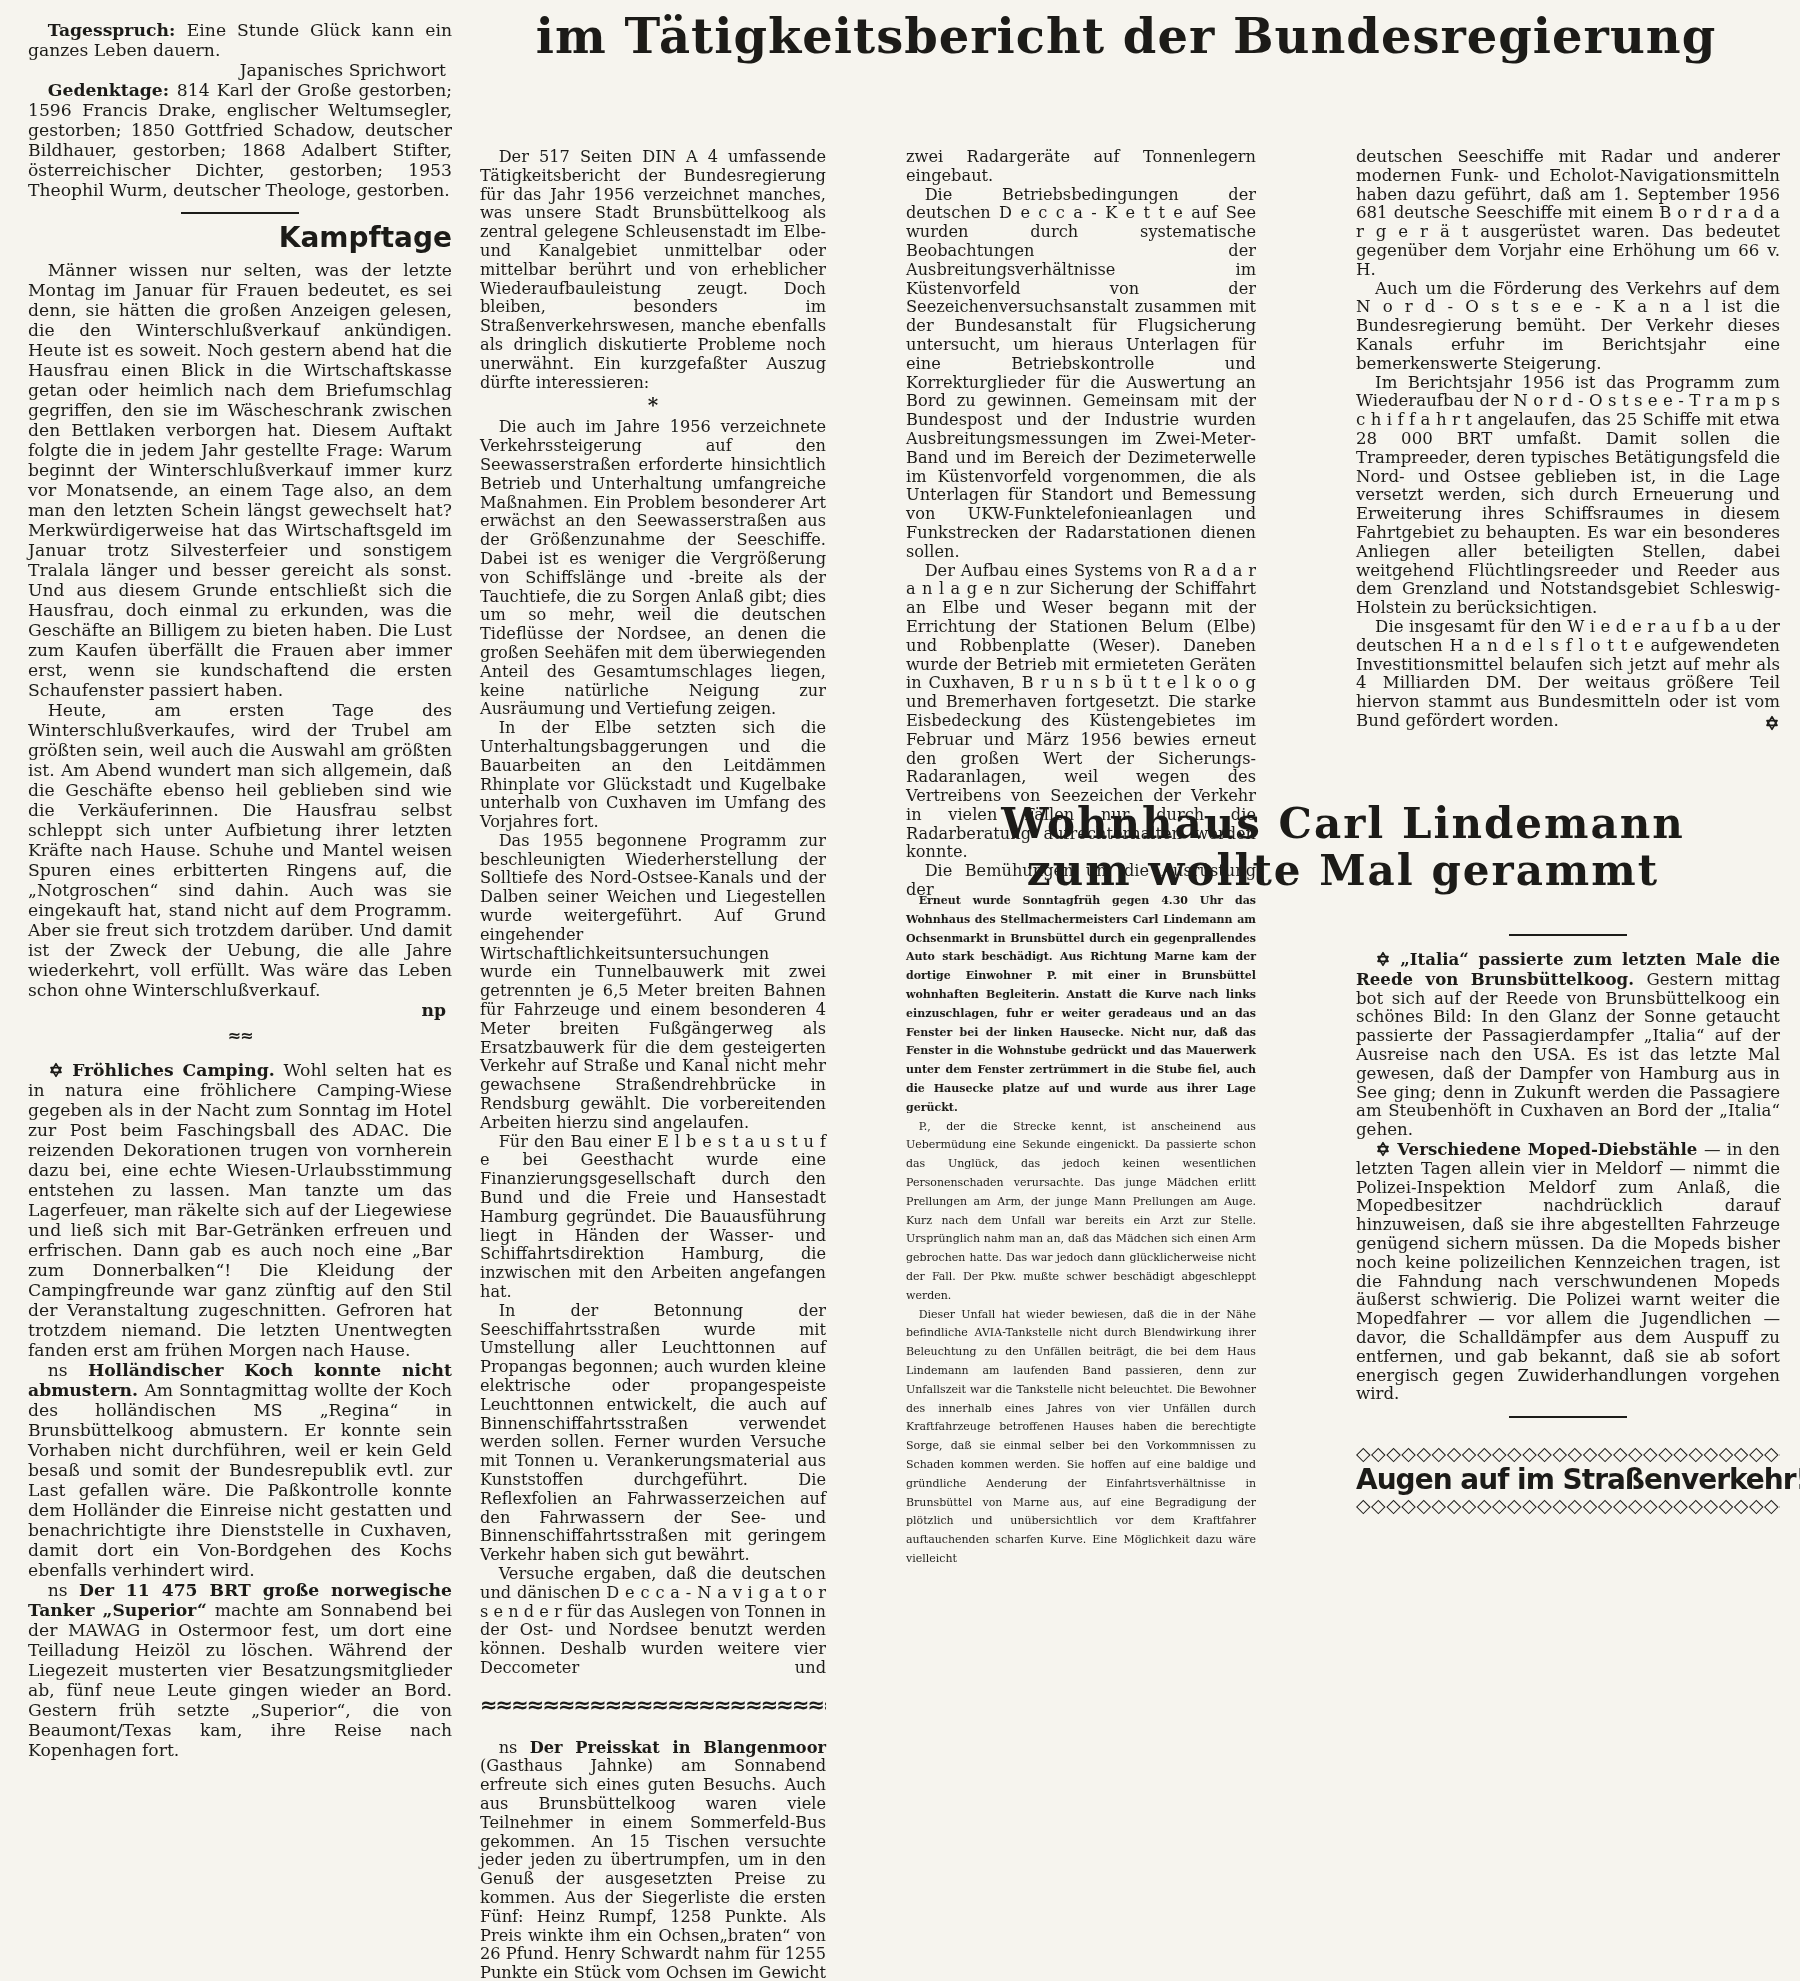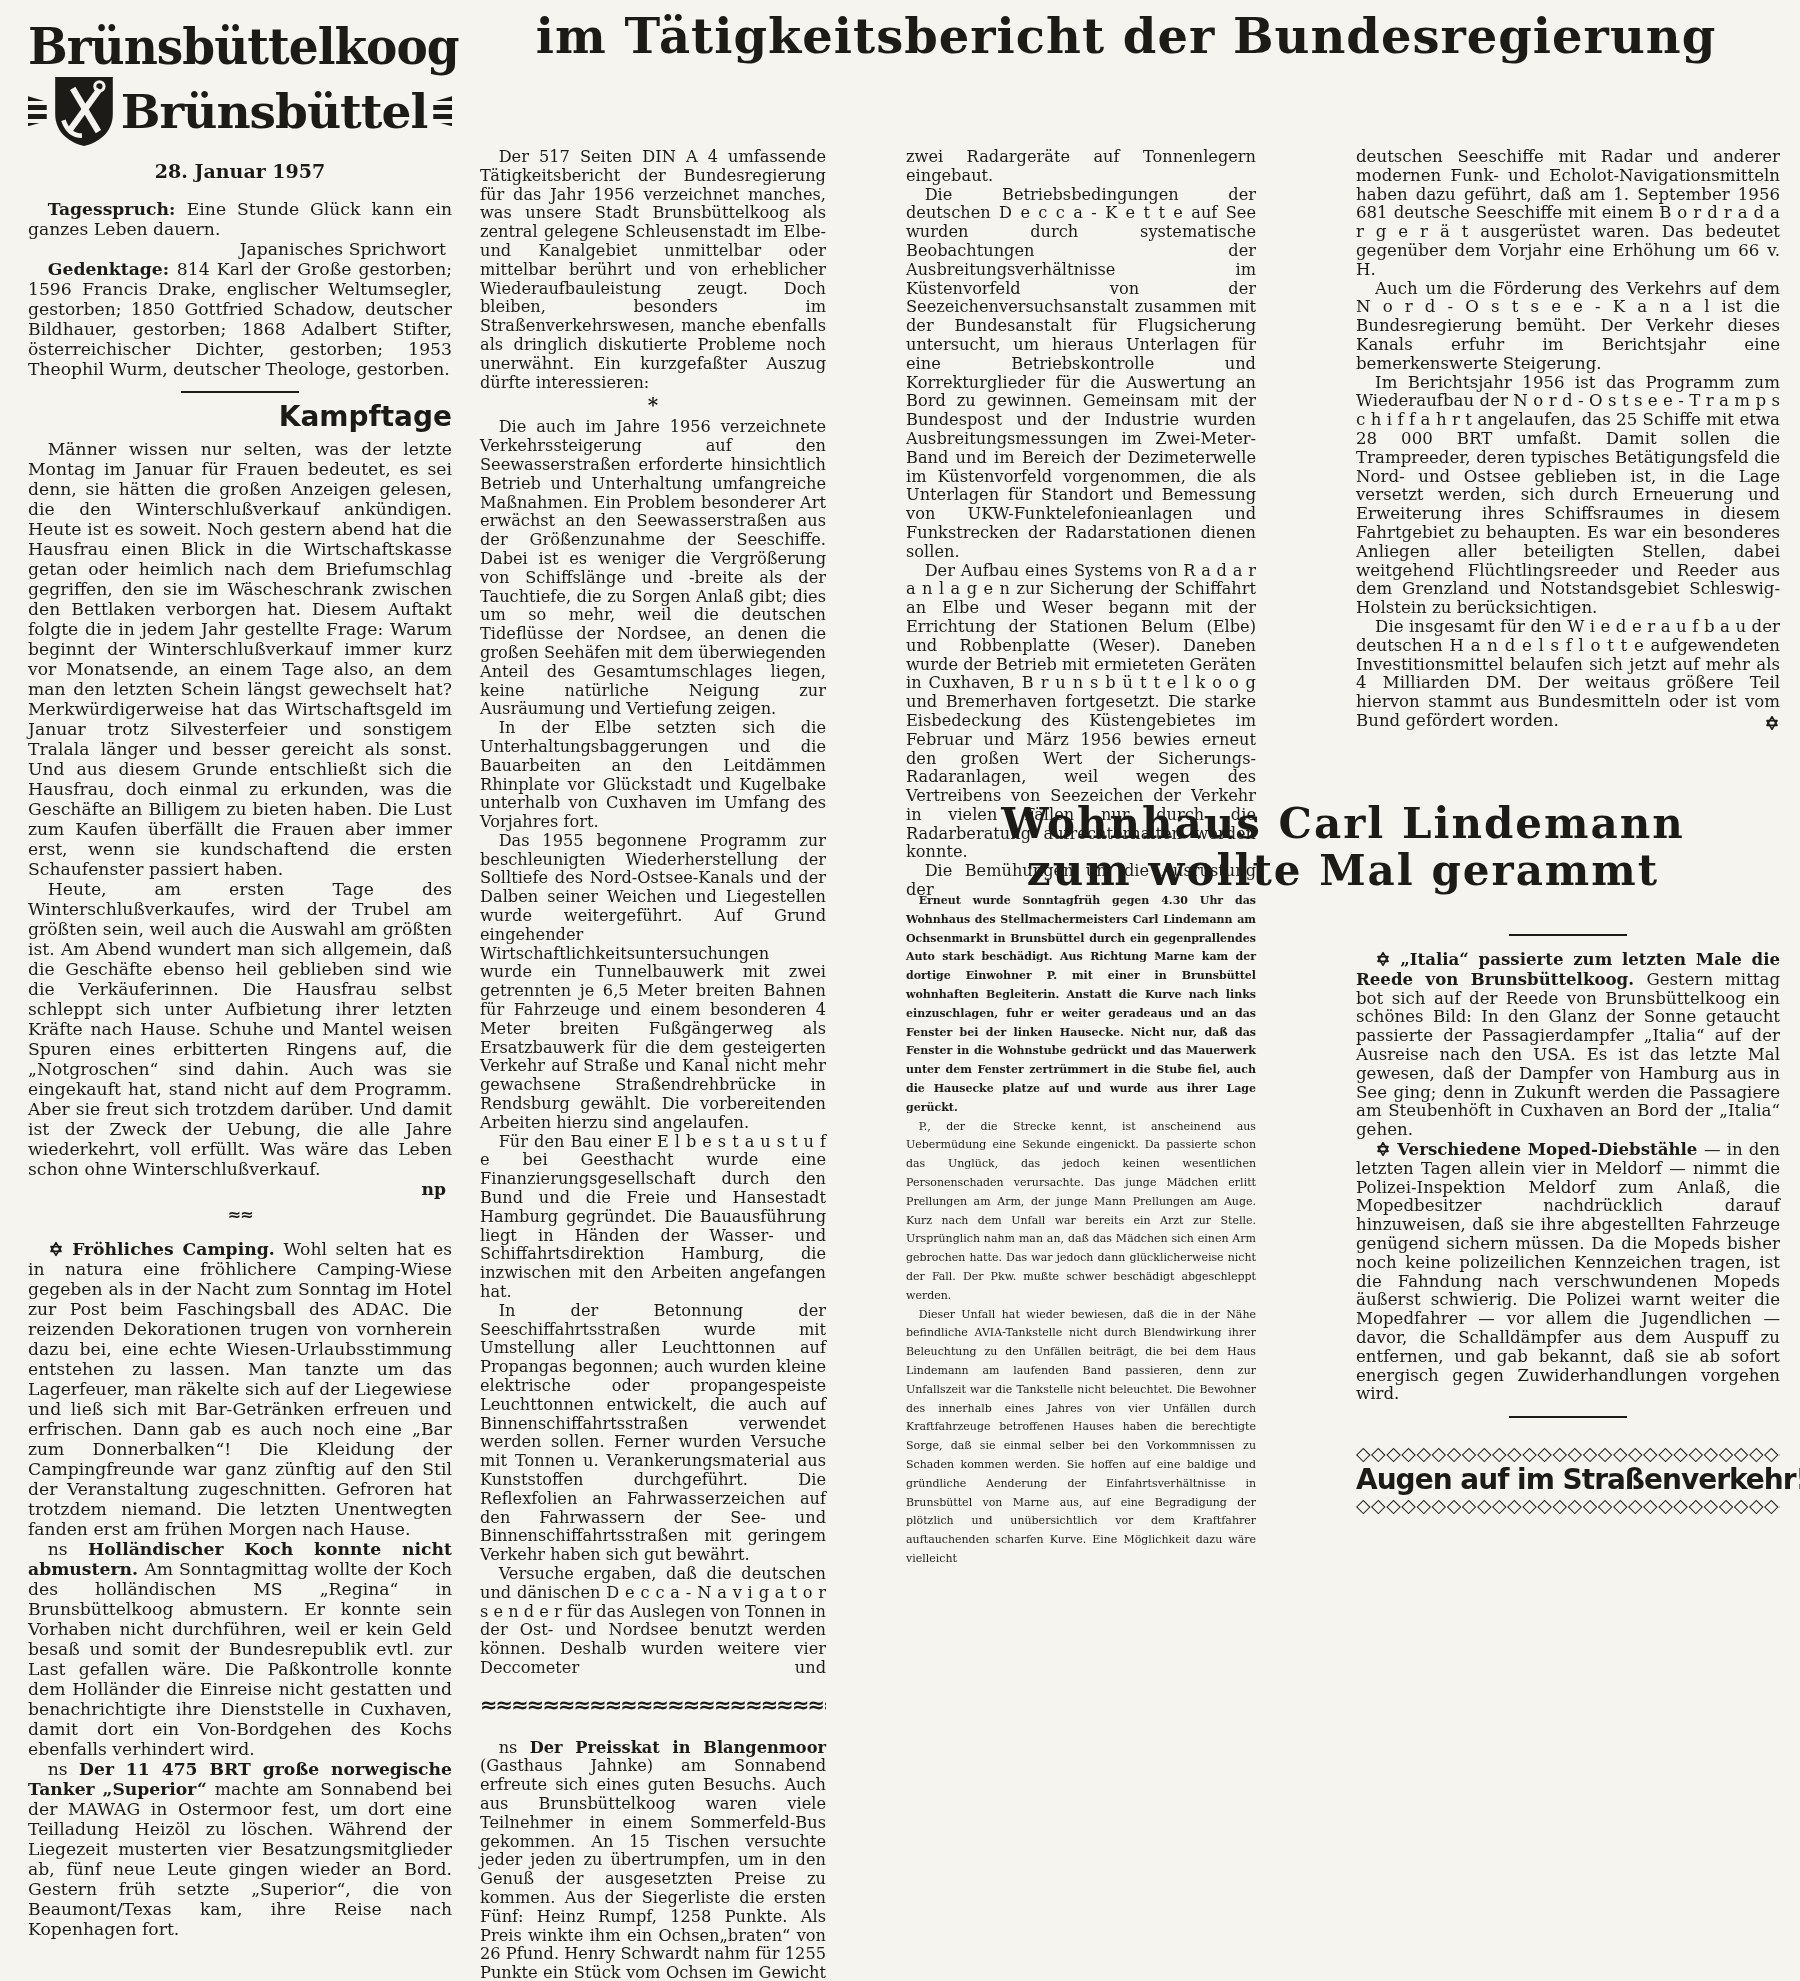--- a/index.html
+++ b/index.html
@@ -59,38 +59,20 @@
        white-space:nowrap;overflow:hidden;}
   .slogan{font-family:"DejaVu Sans","Liberation Sans",sans-serif;font-weight:bold;
           font-size:28px;letter-spacing:-1px;white-space:nowrap;margin:8px 0 6px;}
 </style>
 </head>
 <body>
 
 <div class="page">
 
   <div class="col col1">
-    <header class="masthead">
-      <div class="mast-line1">Brünsbüttelkoog</div>
-      <div class="mast-line2">
-        <span class="flourish left"></span>
-        <span class="shield">
-          <svg viewBox="0 0 60 70" width="62" height="72">
-            <path d="M2 2 H58 V38 C58 56 44 66 30 69 C16 66 2 56 2 38 Z" fill="#1c1b18"></path>
-            <path d="M16 54 L45 14" stroke="#f6f4ee" stroke-width="6" fill="none"></path>
-            <path d="M19 13 L44 55" stroke="#f6f4ee" stroke-width="6" fill="none"></path>
-            <circle cx="45" cy="11" r="4.5" fill="none" stroke="#f6f4ee" stroke-width="3"></circle>
-            <path d="M10 44 Q15 59 28 59" fill="none" stroke="#f6f4ee" stroke-width="4.5"></path>
-          </svg>
-        </span>
-        <span class="mast-title2">Brünsbüttel</span>
-        <span class="flourish right"></span>
-      </div>
-      <div class="mast-date">28. Januar 1957</div>
-    </header>
     <section>
         <p class="para"><b>Tagesspruch: </b>Eine Stunde Glück kann ein ganzes Leben dauern.</p>
         <p class="sig light">Japanisches Sprichwort</p>
         <p class="para"><b>Gedenktage: </b>814 Karl der Große gestorben; 1596 Francis Drake, englischer Weltumsegler, gestorben; 1850 Gottfried Schadow, deutscher Bildhauer, gestorben; 1868 Adalbert Stifter, österreichischer Dichter, gestorben; 1953 Theophil Wurm, deutscher Theologe, gestorben.</p>
         <div class="div-rule"></div>
       </section>
     <h2 class="kampf">Kampftage</h2>
     <section>
         <p class="para">Männer wissen nur selten, was der letzte Montag im Januar für Frauen bedeutet, es sei denn, sie hätten die großen Anzeigen gelesen, die den Winterschlußverkauf ankündigen. Heute ist es soweit. Noch gestern abend hat die Hausfrau einen Blick in die Wirtschaftskasse getan oder heimlich nach dem Briefumschlag gegriffen, den sie im Wäscheschrank zwischen den Bettlaken verborgen hat. Diesem Auftakt folgte die in jedem Jahr gestellte Frage: Warum beginnt der Winterschlußverkauf immer kurz vor Monatsende, an einem Tage also, an dem man den letzten Schein längst gewechselt hat? Merkwürdigerweise hat das Wirtschaftsgeld im Januar trotz Silvesterfeier und sonstigem Tralala länger und besser gereicht als sonst. Und aus diesem Grunde entschließt sich die Hausfrau, doch einmal zu erkunden, was die Geschäfte an Billigem zu bieten haben. Die Lust zum Kaufen überfällt die Frauen aber immer erst, wenn sie kundschaftend die ersten Schaufenster passiert haben.</p>
         <p class="para">Heute, am ersten Tage des Winterschlußverkaufes, wird der Trubel am größten sein, weil auch die Auswahl am größten ist. Am Abend wundert man sich allgemein, daß die Geschäfte ebenso heil geblieben sind wie die Verkäuferinnen. Die Hausfrau selbst schleppt sich unter Aufbietung ihrer letzten Kräfte nach Hause. Schuhe und Mantel weisen Spuren eines erbitterten Ringens auf, die „Notgroschen“ sind dahin. Auch was sie eingekauft hat, stand nicht auf dem Programm. Aber sie freut sich trotzdem darüber. Und damit ist der Zweck der Uebung, die alle Jahre wiederkehrt, voll erfüllt. Was wäre das Leben schon ohne Winterschlußverkauf.</p>

